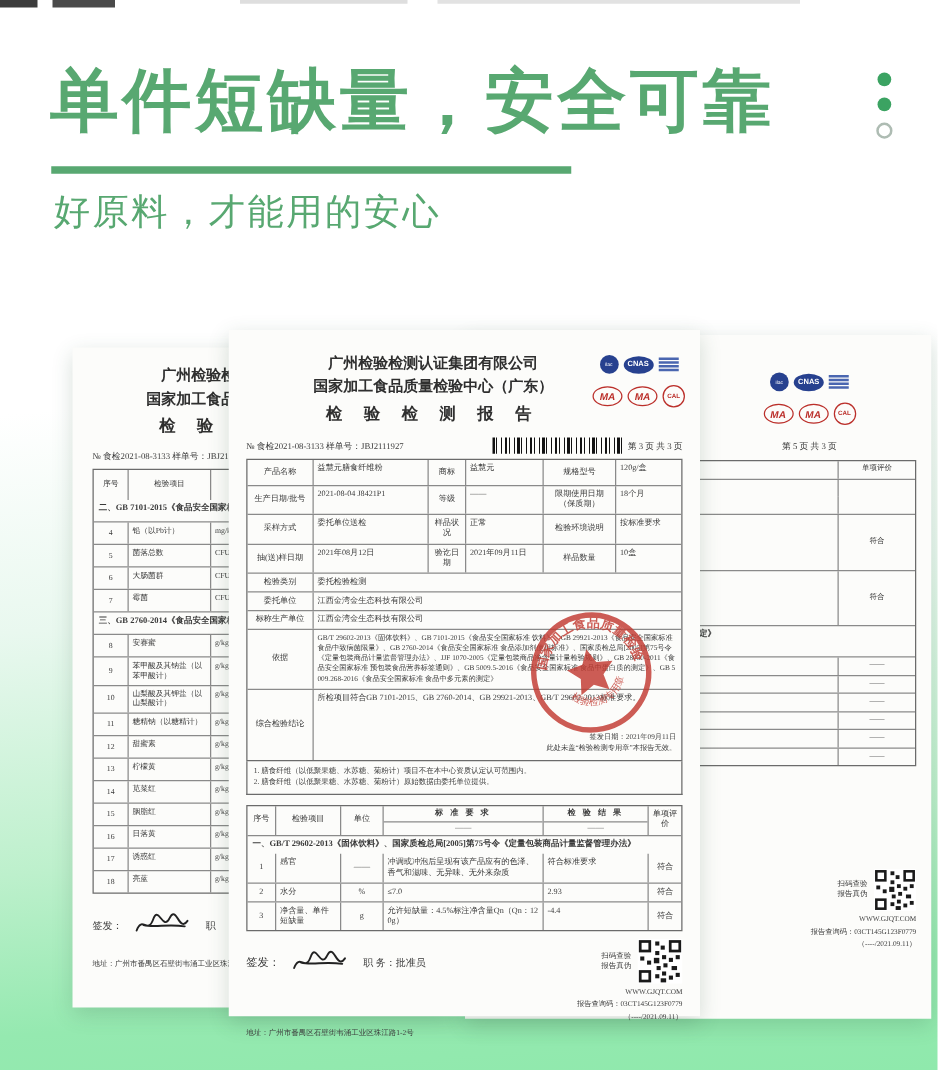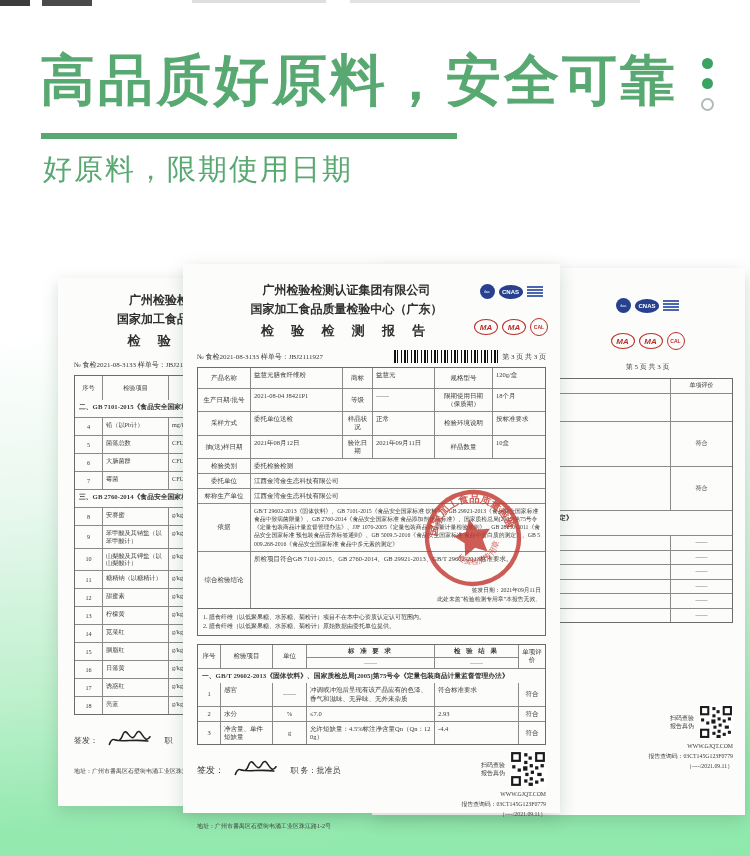--- a/index.html
+++ b/index.html
@@ -22,21 +22,21 @@
   .page{position:absolute;background:#fcfcfa;box-shadow:0 5px 16px rgba(50,90,65,.20);
     color:#3a3a3a;font-family:"Liberation Serif","DejaVu Serif",serif}
   .page-left{left:58px;top:278px;width:302px;height:528px;z-index:1;padding:14px 8px 0 16px;box-sizing:border-box}
   .page-right{left:372px;top:268px;width:373px;height:547px;z-index:1;box-sizing:border-box;padding:30px 12px 0 190px}
   .page-center{left:183px;top:264px;width:377px;height:549px;z-index:2;box-sizing:border-box;padding:18px 14px 0 14px}
   
   .org{ text-align:center;font-weight:bold;color:#2f2f2f}
   .org .l1{font-size:12px}
   .org .l2{font-size:12px;margin-top:2px}
   .org .l3{font-size:13px;letter-spacing:7px;margin-top:4px}
-  .logos{position:absolute;display:flex;flex-direction:column;gap:19px;align-items:center}
+  .logos{position:absolute;display:flex;flex-direction:column;gap:9px;align-items:center}
   .logos-row{display:flex;gap:4px;align-items:center}
   .lg-circ{width:15px;height:15px;border-radius:50%;background:#27418f;color:#fff;font-size:4px;
     display:flex;align-items:center;justify-content:center;font-family:"Liberation Sans",sans-serif}
   .lg-oval{width:24px;height:14px;border-radius:50%;background:#27418f;color:#fff;font-size:6px;font-weight:bold;
     display:flex;align-items:center;justify-content:center;font-family:"Liberation Sans",sans-serif}
   .lg-txt{display:flex;flex-direction:column;gap:1px}
   .lg-txt i{display:block;width:16px;height:2px;background:#4a66b0}
   .lg-ma{min-width:22px;height:14px;border:1.5px solid #bb2f2a;border-radius:50%;color:#bb2f2a;font-weight:bold;
     font-size:8px;font-style:italic;display:flex;align-items:center;justify-content:center;font-family:"Liberation Sans",sans-serif}
   .lg-cal{width:16px;height:16px;border:1.5px solid #bb2f2a;border-radius:50%;color:#bb2f2a;font-weight:bold;
@@ -86,23 +86,23 @@
   .endmark{width:34px;height:2px;background:#333;margin-top:10px;margin-left:-176px}
 </style>
 </head>
 <body>
 
 <div class="artifact" style="left:0;top:0;width:30px;height:6px"></div>
 <div class="artifact" style="left:42px;top:0;width:50px;height:6px;background:#4a4a4a"></div>
 <div class="artifact" style="left:192px;top:0;width:134px;height:3px;background:#dedede"></div>
 <div class="artifact" style="left:350px;top:0;width:290px;height:3px;background:#e2e2e2"></div>
 
-<div class="banner-title">高品质好原料，安全可靠</div>
+<div class="banner-title">单件短缺量，安全可靠</div>
 <div class="banner-underline"></div>
-<div class="banner-subtitle">好原料，限期使用日期</div>
+<div class="banner-subtitle">好原料，才能用的安心</div>
 <div class="dots">
   <span class="dot"></span>
   <span class="dot"></span>
   <span class="dot hollow"></span>
 </div>
 
 <div class="page page-left">
   <div class="org">
     <div class="l1">广州检验检测认证集团有限公司</div>
     <div class="l2">国家加工食品质量检验中心（广东）</div>

